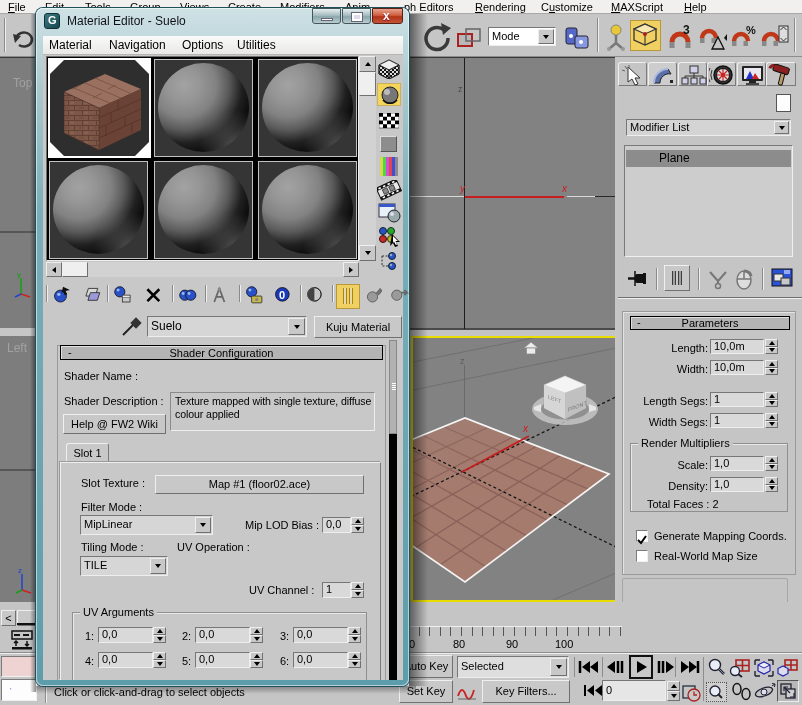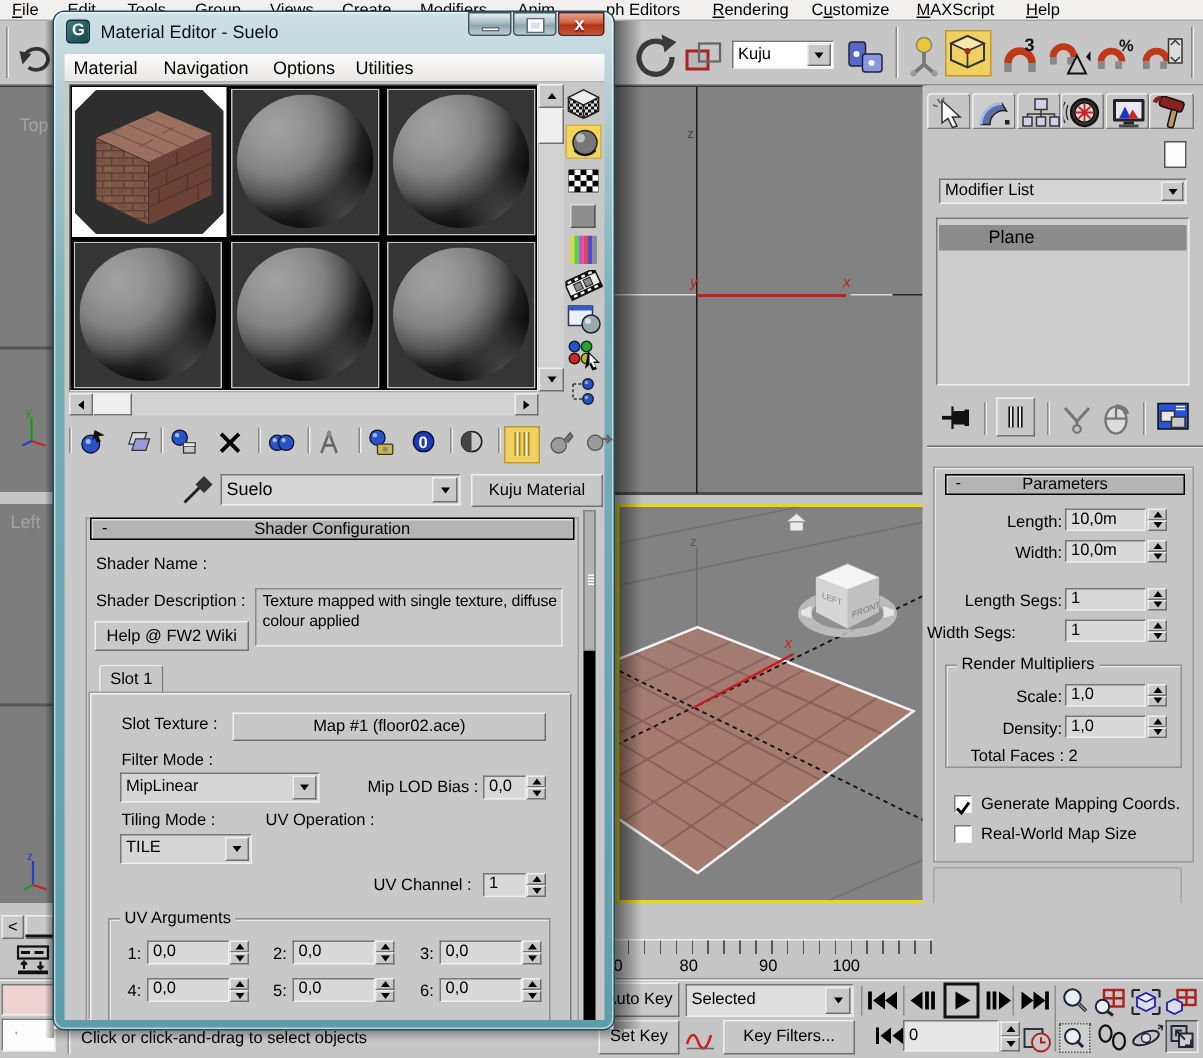--- a/index.html
+++ b/index.html
@@ -55,21 +55,21 @@
   <svg class="abs" style="left:419px;top:8px;" width="32" height="30">
       <path d="M25,8 a11,11 0 1 0 4,8" fill="none" stroke="#3a3a3a" stroke-width="3.5"></path>
       <polygon points="22,1 32,6 24,13" fill="#3a3a3a"></polygon>
     </svg>
 
   <svg class="abs" style="left:456px;top:12px;" width="28" height="24">
       <rect x="2" y="8" width="14" height="12" fill="#b8b8b8" stroke="#a22" stroke-width="2"></rect>
       <rect x="10" y="3" width="14" height="12" fill="none" stroke="#666" stroke-width="1.5"></rect>
     </svg>
 
-  <div class="abs fld" style="left:488px;top:13px;width:68px;height:19px;background:#fff;"><span style="font-size:11px;position:relative;top:2px;">Kuju</span>
+  <div class="abs fld" style="left:488px;top:13px;width:68px;height:19px;background:#fff;"><span style="font-size:11px;position:relative;top:2px;">Mode</span>
     <div class="btn abs" style="right:1px;top:1px;width:16px;height:15px;">
         <span class="tri-d"></span>
       </div>
   </div>
 
   <svg class="abs" style="left:563px;top:10px;" width="30" height="30">
       <rect x="3" y="4" width="11" height="16" rx="2" fill="#5568c8" stroke="#223"></rect>
       <rect x="12" y="12" width="13" height="12" rx="2" fill="#8898e0" stroke="#223"></rect>
       <circle cx="8" cy="12" r="2" fill="#fff"></circle>
       <circle cx="18" cy="18" r="2" fill="#fff"></circle>
@@ -351,21 +351,21 @@
   <div class="lbl abs" style="left:0px;top:338px;width:90px;text-align:right;">Length Segs:</div>
   <div class="abs fld" style="left:92px;top:335px;width:54px;height:15px;">1</div>
   <div class="abs spinner" style="left:147px;top:335px;height:15px;">
       <div class="spn-u">
         <span class="tri-u"></span>
       </div>
       <div class="spn-d">
         <span class="tri-d"></span>
       </div>
     </div>
-  <div class="lbl abs" style="left:0px;top:359px;width:90px;text-align:left;">Width Segs:</div>
+  <div class="lbl abs" style="left:0px;top:359px;width:90px;text-align:right;">Width Segs:</div>
   <div class="abs fld" style="left:92px;top:356px;width:54px;height:15px;">1</div>
   <div class="abs spinner" style="left:147px;top:356px;height:15px;">
       <div class="spn-u">
         <span class="tri-u"></span>
       </div>
       <div class="spn-d">
         <span class="tri-d"></span>
       </div>
     </div>
 

